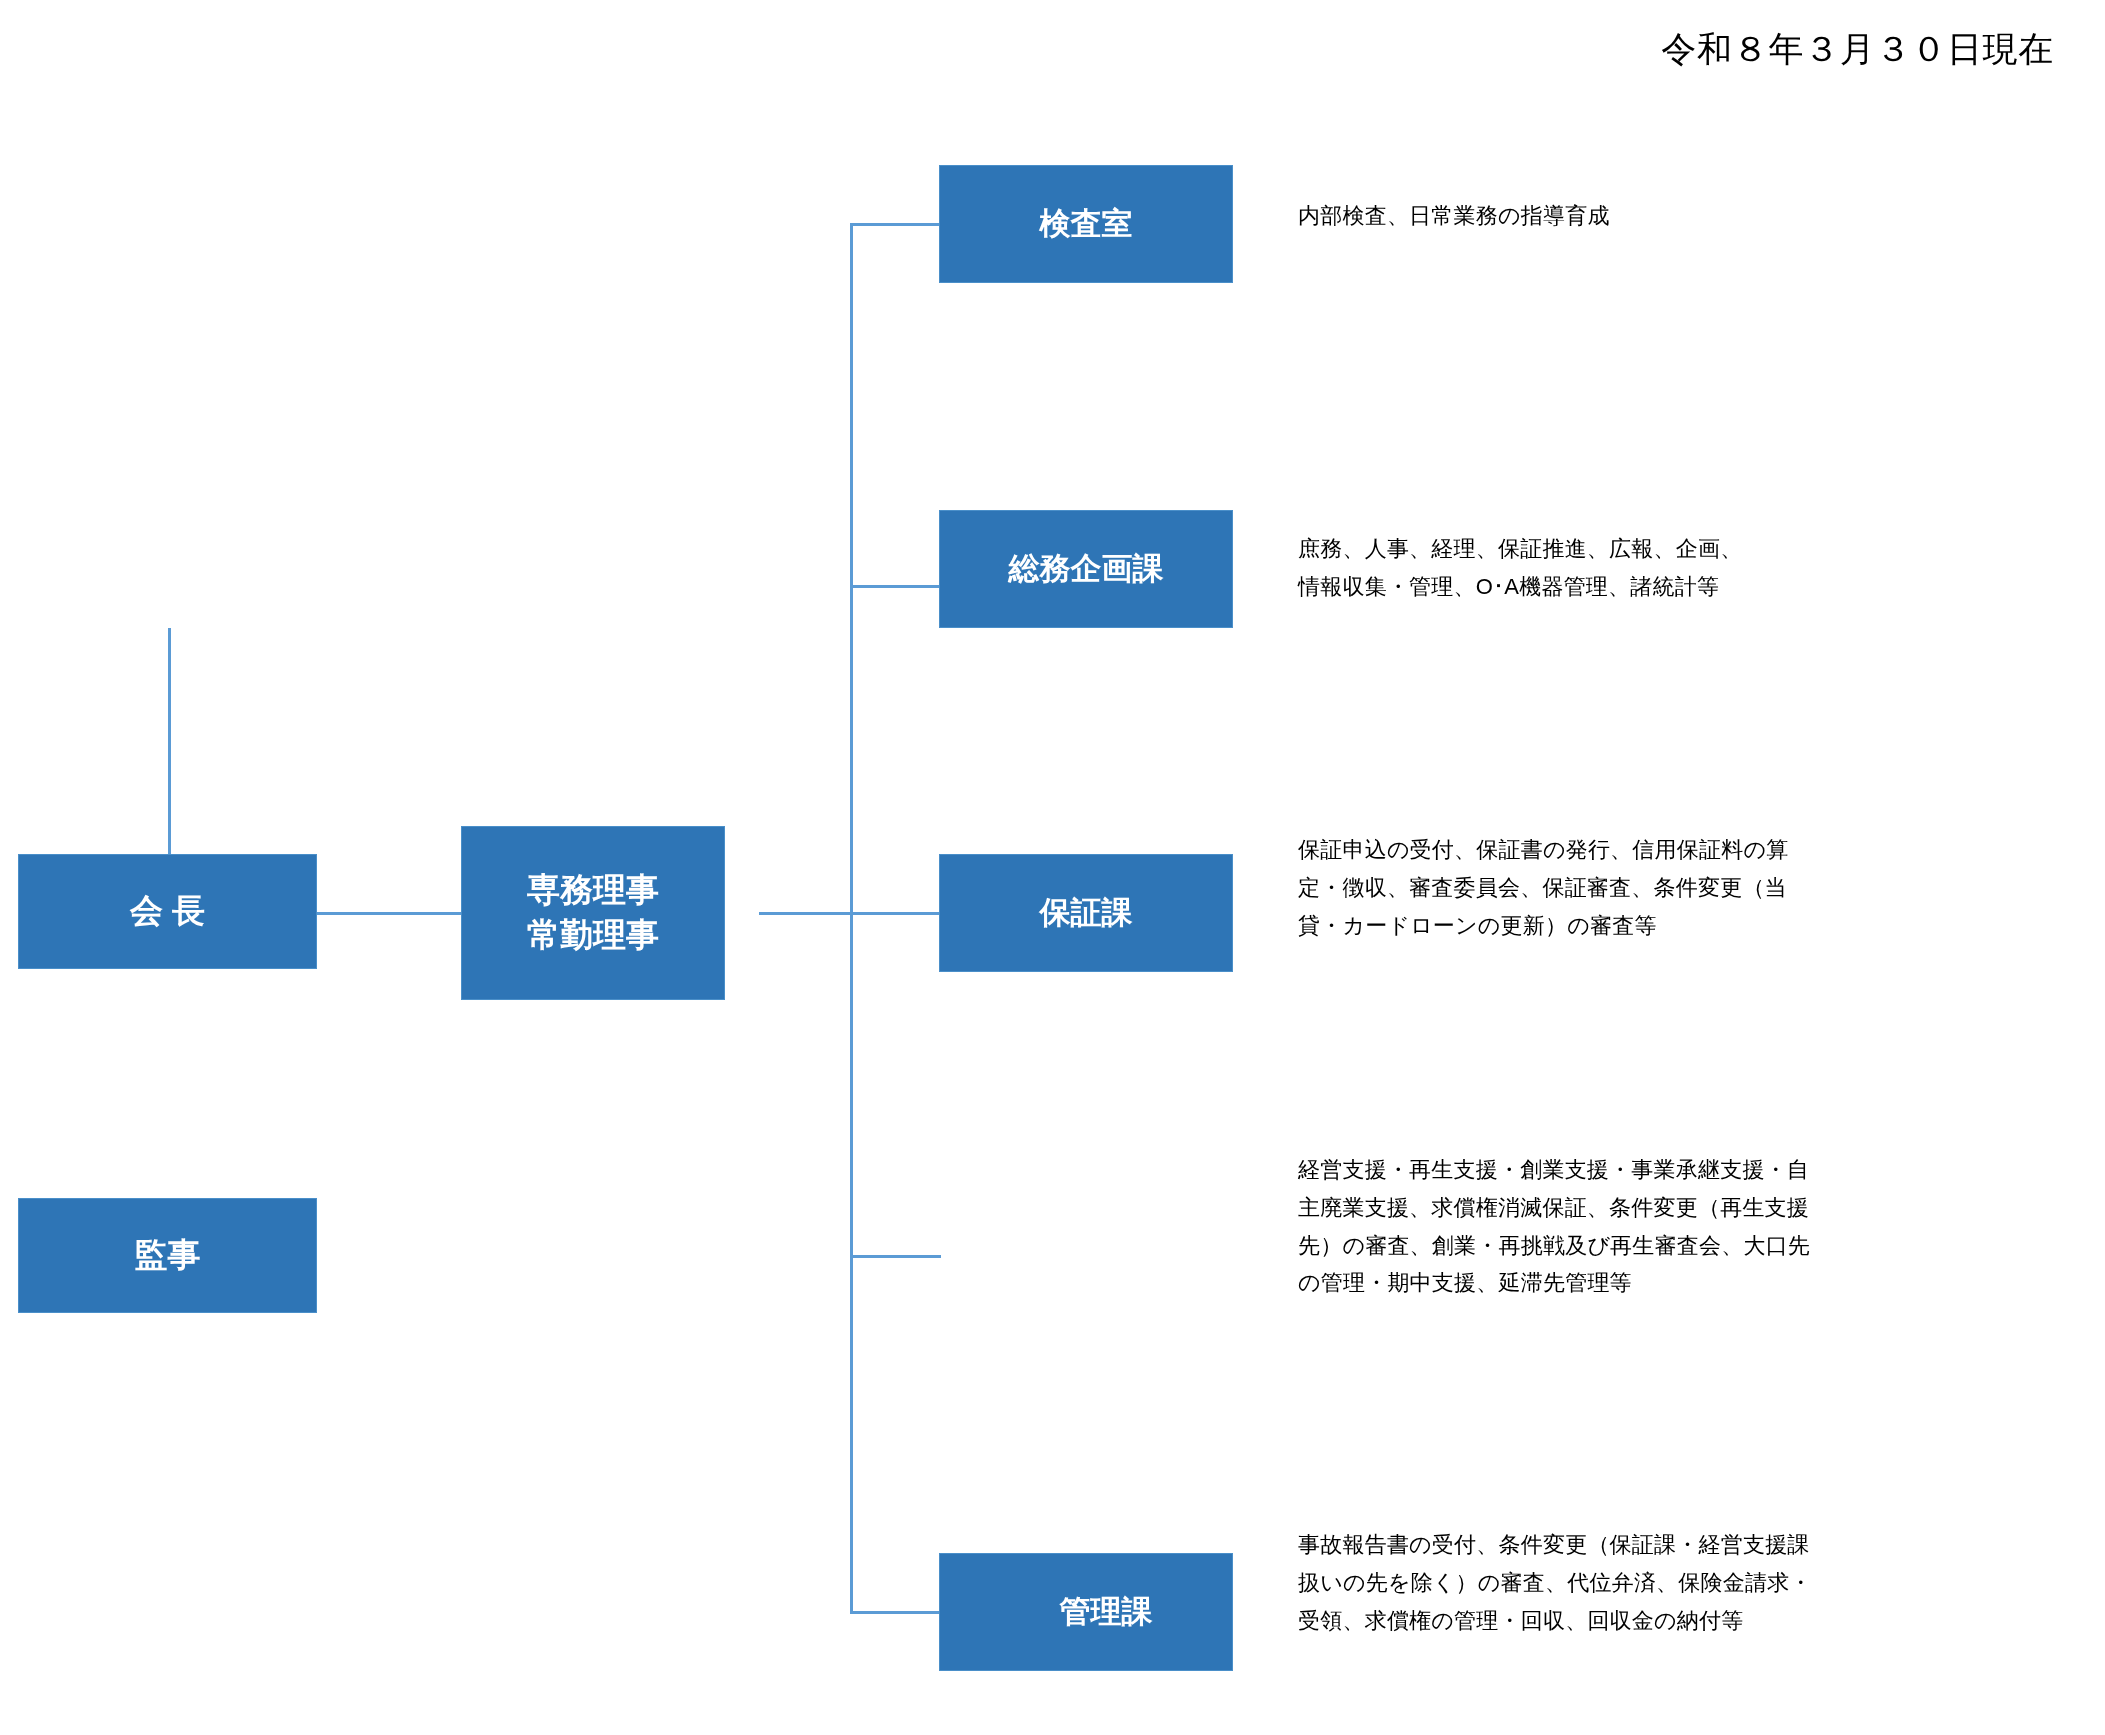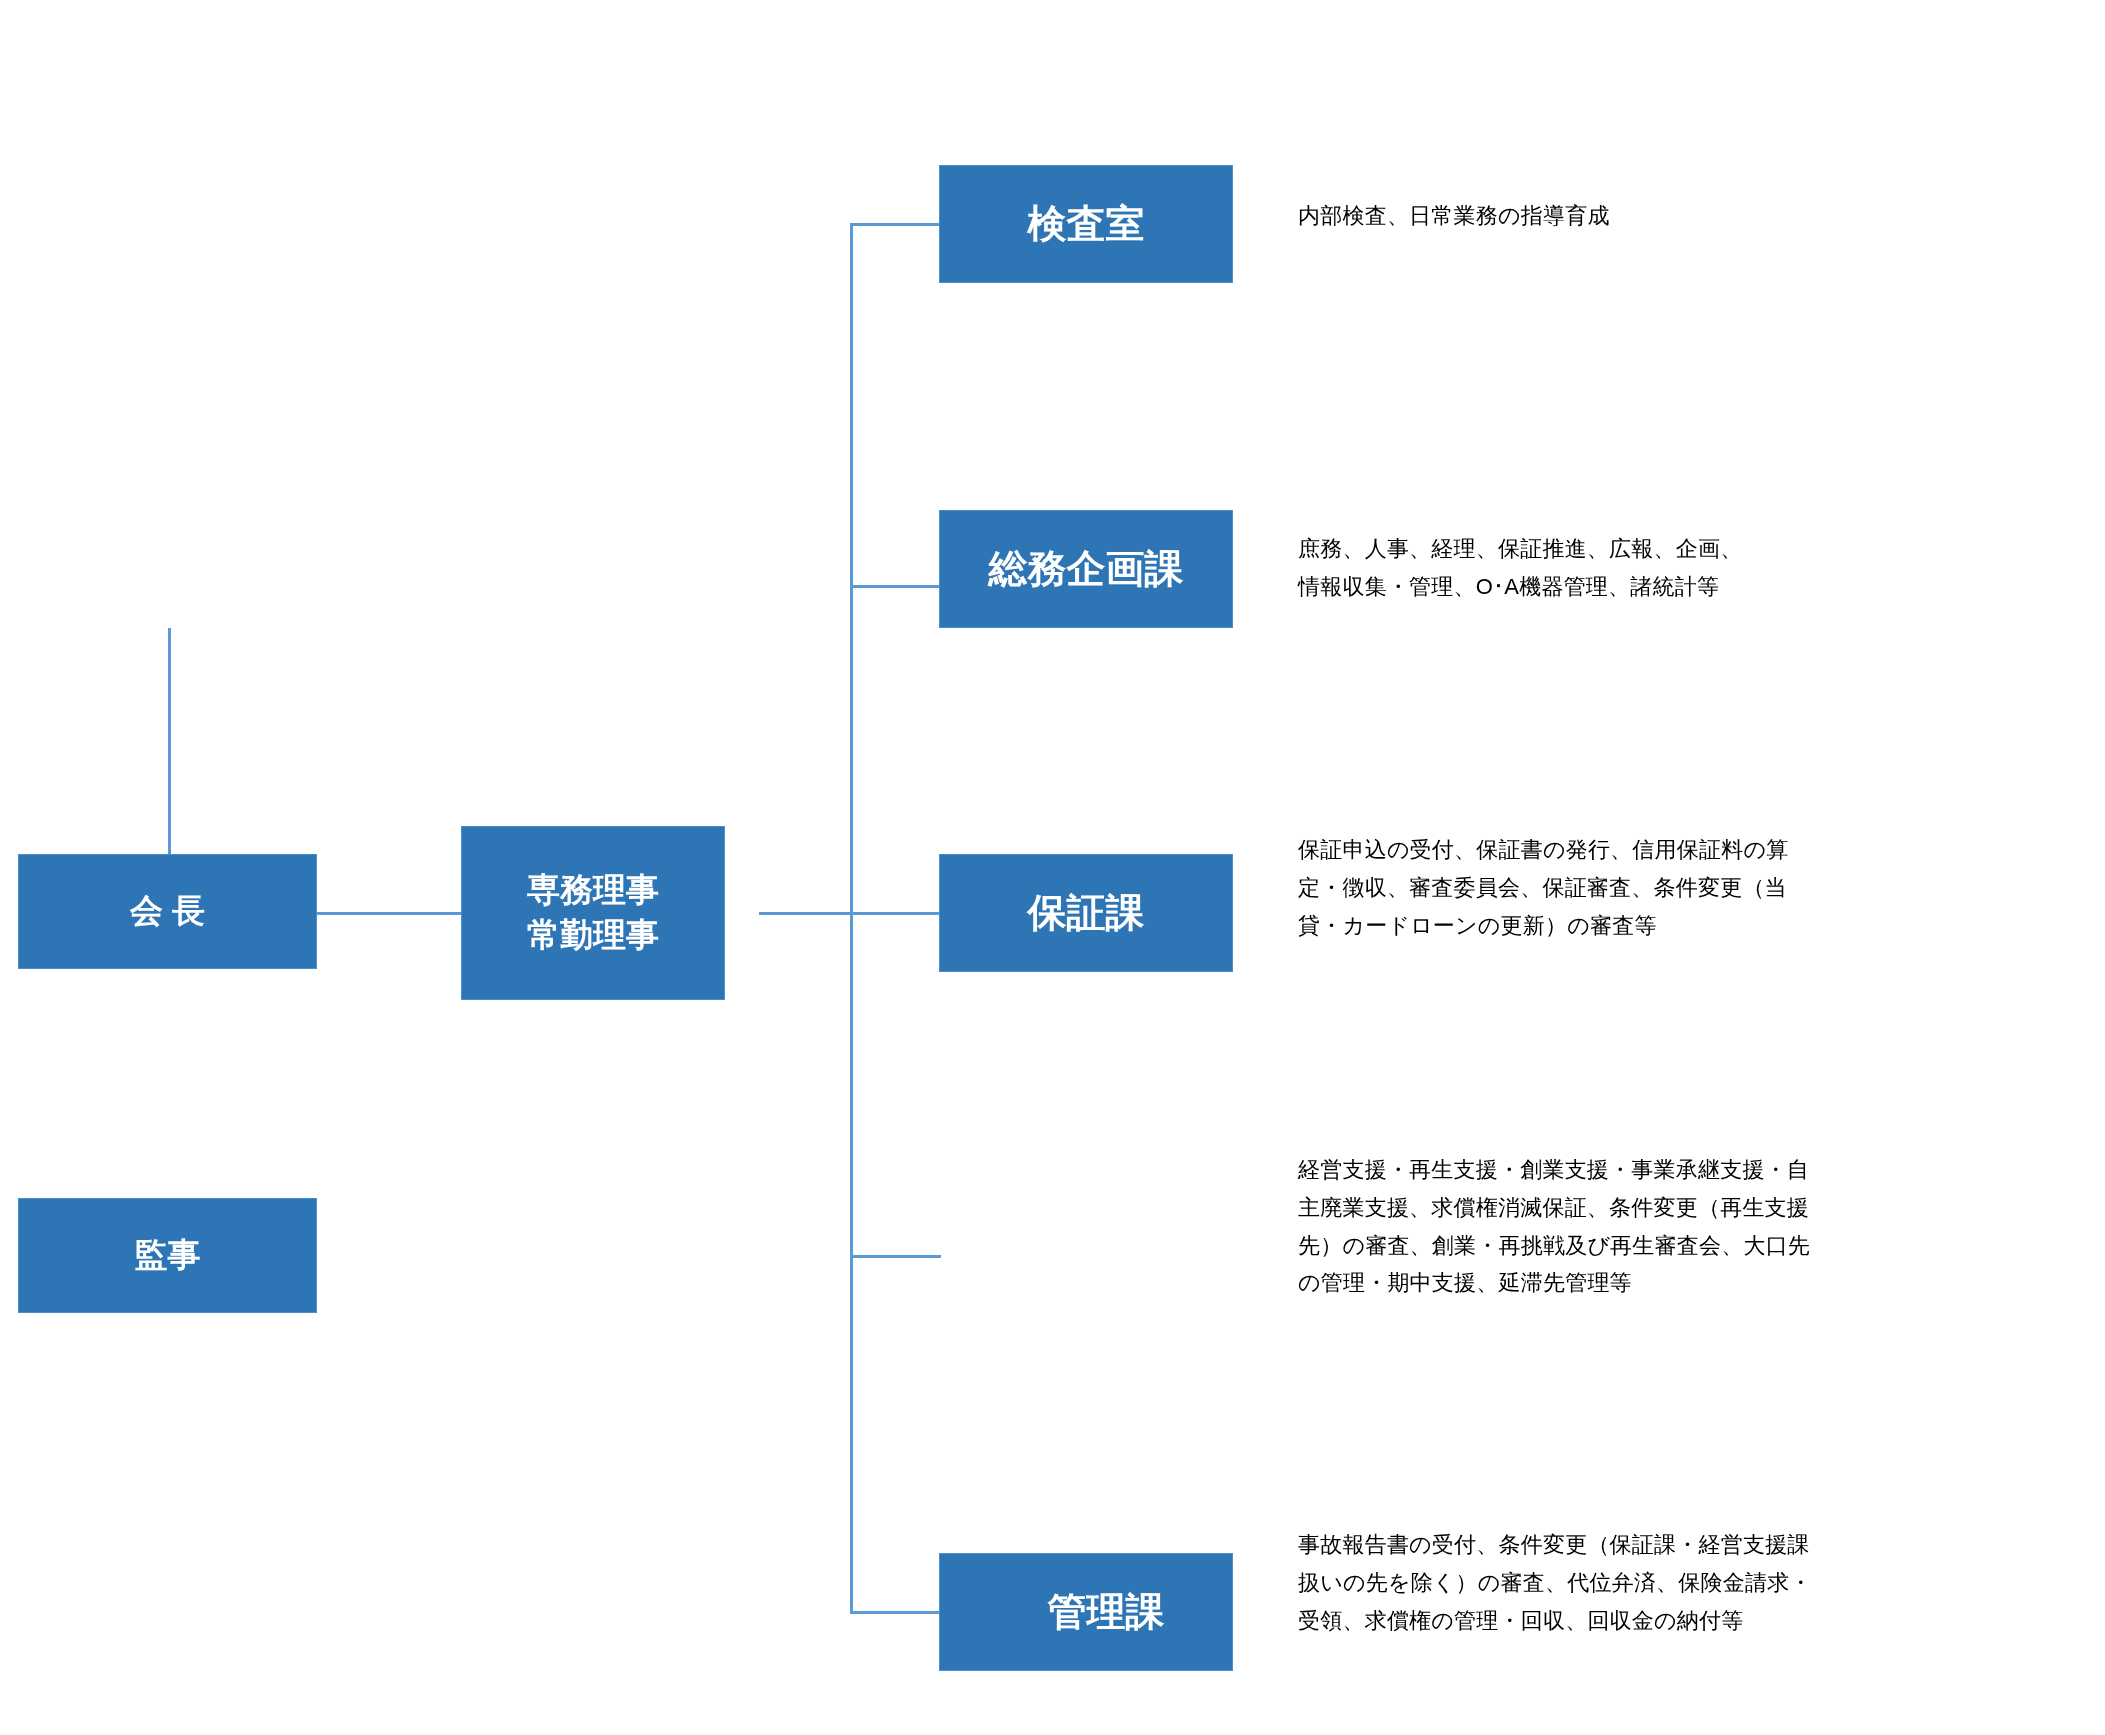--- a/index.html
+++ b/index.html
@@ -48,21 +48,21 @@
   .node .node-label {
     display: block;
     width: 100%;
   }
 
   .node-board      { left: 18px;   top: 512px;  width: 299px; height: 115px; font-size: 33px; }
   .node-chairman   { left: 18px;   top: 854px; width: 299px; height: 115px; font-size: 33px; }
   .node-auditor    { left: 18px;   top: 1198px; width: 299px; height: 115px; font-size: 33px; }
   .node-exec       { left: 461px;  top: 826px; width: 264px; height: 174px; font-size: 33px; }
 
-  .node-dept       { left: 939px; width: 294px; height: 118px; font-size: 39px; justify-content: flex-end; }
+  .node-dept       { left: 939px; width: 294px; height: 118px; font-size: 31px; justify-content: flex-end; }
   .dept-inspect    { top: 165px; }
   .dept-general    { top: 510px; }
   .dept-guarantee  { top: 854px; }
   .dept-mgmtsup    { top: 1197px; }
   .dept-admin      { top: 1553px; padding-left: 40px; }
 
   
   .line {
     position: absolute;
     background: #5B9BD5;
@@ -98,20 +98,21 @@
   .desc-general   { left: 1298px; top: 530px;  width: 740px; }
   .desc-guarantee { left: 1298px; top: 831px; width: 740px; }
   .desc-mgmtsup   { left: 1298px; top: 1151px; width: 757px; }
   .desc-admin     { left: 1298px; top: 1526px; width: 773px; }
 </style>
 </head>
 <body>
 
 <div id="chart-root">
 
+  <div class="date-stamp">令和８年３月３０日現在</div>
 
   <div class="line line-v conn-board-chairman"></div>
   <div class="line line-h conn-chairman-exec"></div>
   <div class="line line-h conn-exec-trunk"></div>
   <div class="line line-v conn-trunk"></div>
 
   <div class="line line-h conn-dept stub-inspect"></div>
   <div class="line line-h conn-dept stub-general"></div>
   <div class="line line-h conn-dept stub-mgmtsup"></div>
   <div class="line line-h conn-dept stub-admin"></div>

